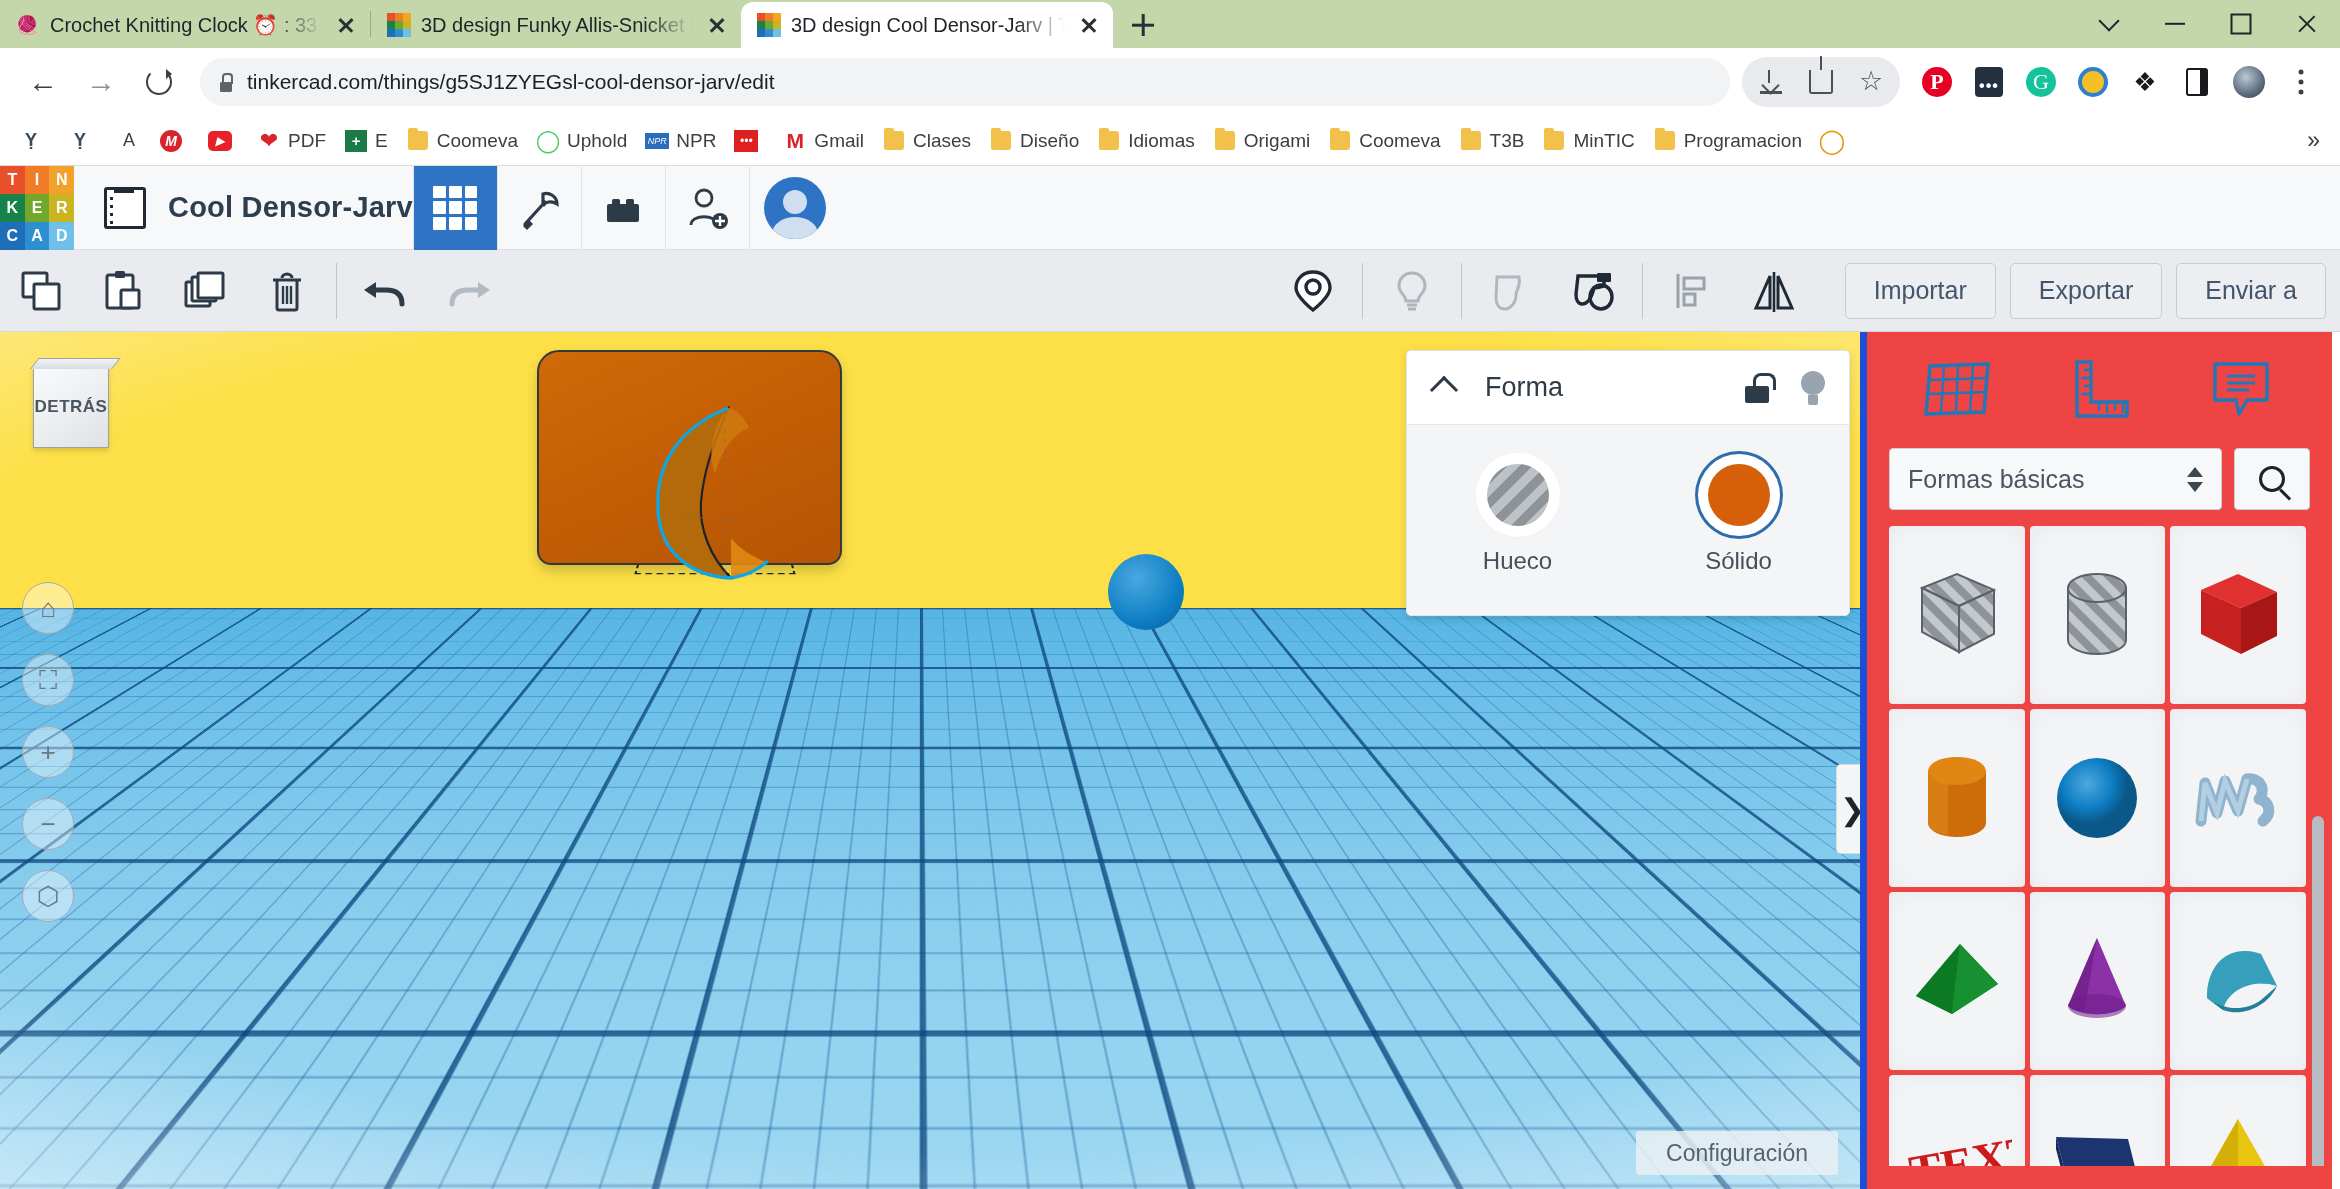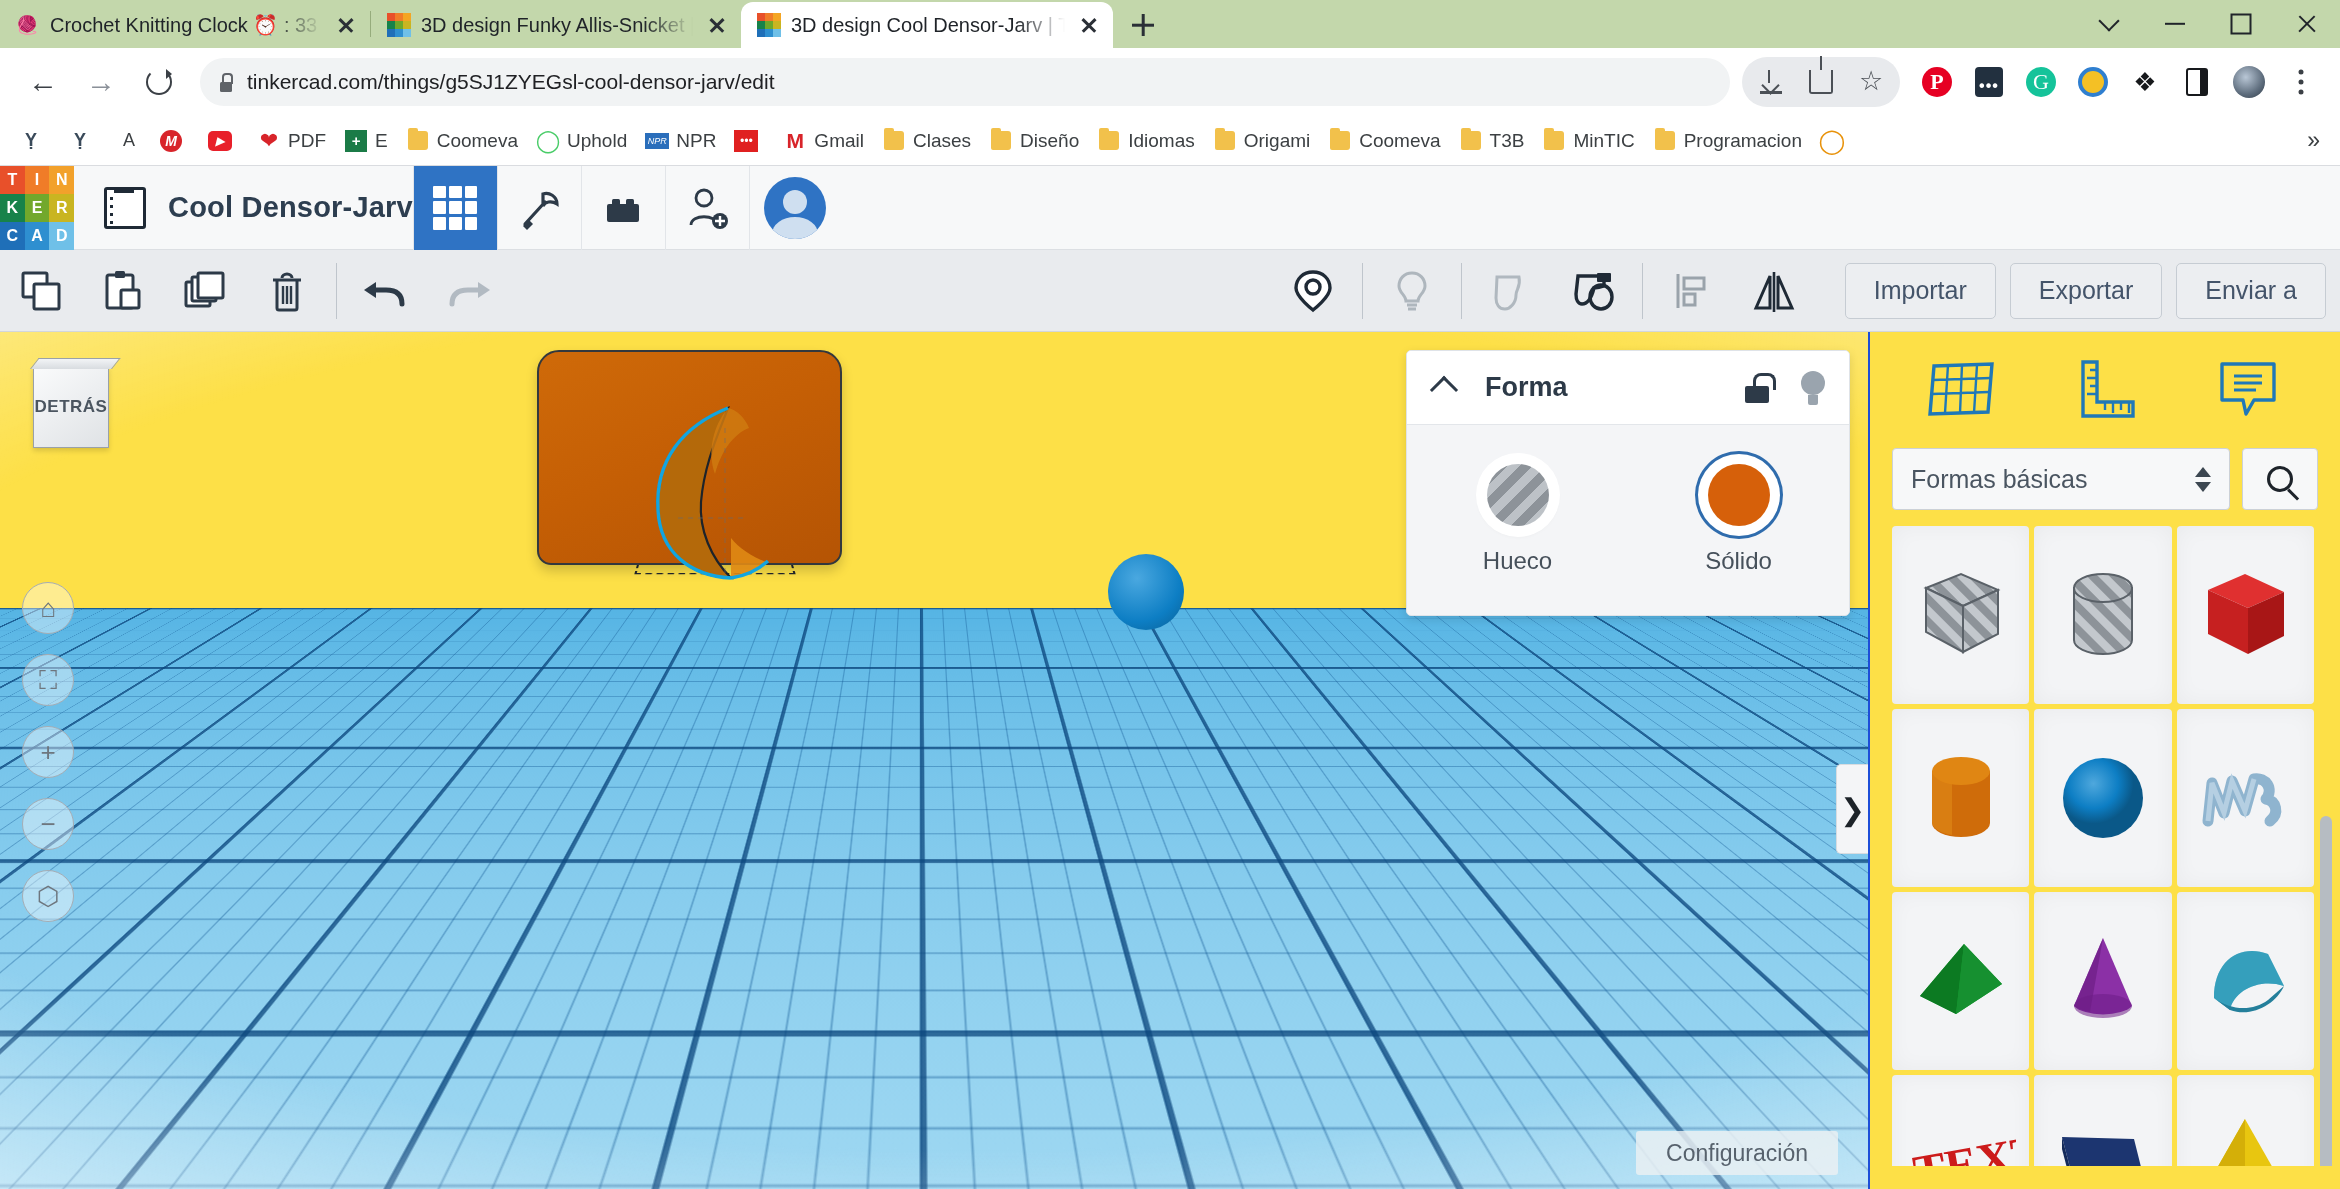--- a/index.html
+++ b/index.html
@@ -255,41 +255,41 @@
   .forma-head {
     height:74px; background:#ffffff; display:flex; align-items:center;
     padding:0 22px; gap:26px; border-bottom:1px solid #e3e6ea;
   }
   .caret-up { width:30px; height:30px; position:relative; }
   .caret-up::after {
     content:""; position:absolute; left:50%; top:58%; width:17px; height:17px;
     border-left:3.4px solid #2d3a48; border-top:3.4px solid #2d3a48;
     transform: translate(-50%,-50%) rotate(45deg);
   }
-  .forma-title { font-size:27px; font-weight:bold; color:#2d3a48; }
+  .forma-title { font-size:27px; font-weight:normal; color:#2d3a48; }
   .forma-head .sp { margin-left:auto; }
   .lock-ic { width:28px; height:30px; position:relative; }
   .lock-ic::before { content:""; position:absolute; left:0; bottom:0; width:24px; height:17px; background:#2d3a48; border-radius:2px; }
   .lock-ic::after { content:""; position:absolute; left:8px; top:0; width:17px; height:14px; border:3.4px solid #2d3a48; border-bottom:none; border-radius:8px 8px 0 0; }
   .bulb-ic { width:28px; height:34px; position:relative; }
   .bulb-ic::before { content:""; position:absolute; left:2px; top:0; width:24px; height:24px; border-radius:50%; background:#9aa4ae; }
   .bulb-ic::after { content:""; position:absolute; left:9px; bottom:0; width:10px; height:10px; background:#9aa4ae; border-radius:0 0 2px 2px; }
   .forma-body { display:flex; gap:0; padding:34px 0 40px; }
   .swatch-col { flex:1; display:flex; flex-direction:column; align-items:center; gap:16px; }
   .sw { width:72px; height:72px; border-radius:50%; background:#fff; display:flex; align-items:center; justify-content:center; box-shadow:0 0 0 6px #fff, 0 2px 7px rgba(0,0,0,.16); }
   .sw.sel { box-shadow: 0 0 0 5px #fff, 0 0 0 8px #2f6cad; }
   .sw-inner { width:62px; height:62px; border-radius:50%; }
   .sw-solid { background:#d6600a; }
   .sw-hollow { background: repeating-linear-gradient(-45deg,#8d9399 0 9px,#bdc2c7 9px 18px); }
   .sw-label { font-size:24px; color:#46505a; }
 
   
   .sidebar {
-    position:absolute; top:332px; right:0; width:472px; height:857px;
-    background:#fde047; border-left:2px solid #1d4ed8;
+    position:absolute; top:332px; right:8px; width:472px; height:857px;
+    background:#ef4444; border-left:7px solid #1d4ed8;
   }
   .sb-tabs { height:116px; display:flex; align-items:center; justify-content:space-around; padding:0 20px; }
   .sb-tab { width:100px; height:84px; display:flex; align-items:center; justify-content:center; }
   .sb-controls { display:flex; gap:12px; padding:0 22px 16px; align-items:center; }
   .sb-select {
     flex:1; height:62px; background:#f7f8f9; border:1px solid #ccd1d7; border-radius:4px;
     display:flex; align-items:center; padding:0 18px; font-size:25px; color:#4a5561;
   }
   .spin { margin-left:auto; display:flex; flex-direction:column; gap:5px; }
   .spin i { width:0; height:0; border-left:8px solid transparent; border-right:8px solid transparent; }

